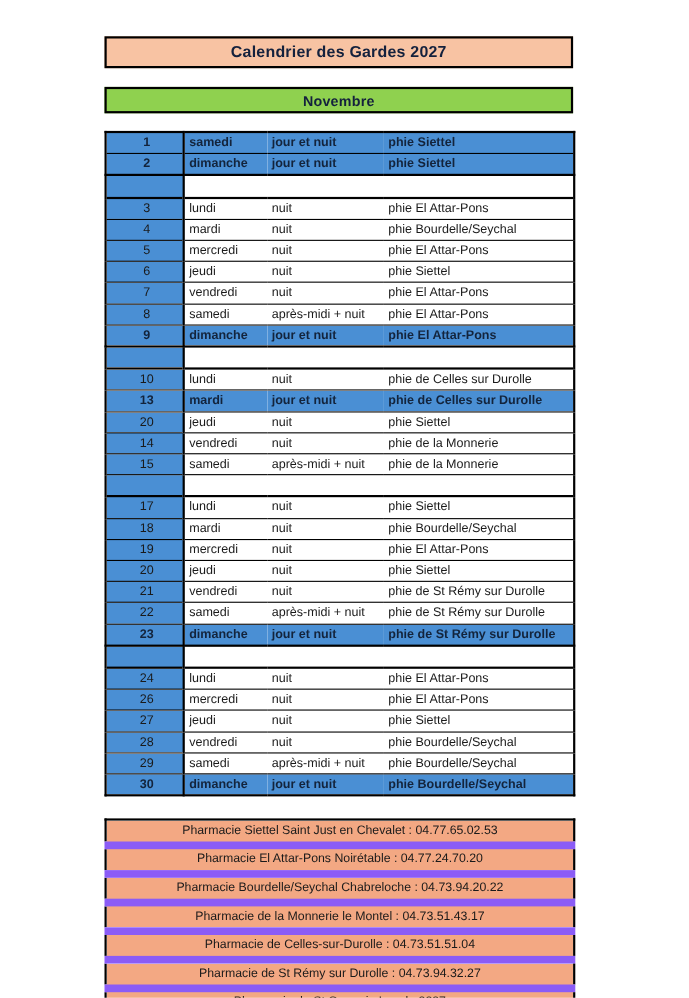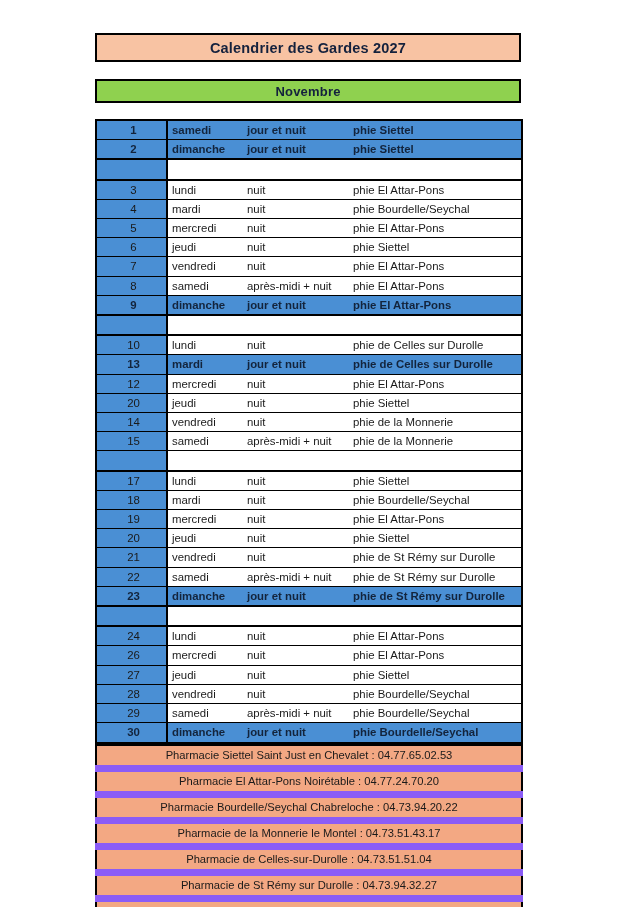--- a/index.html
+++ b/index.html
@@ -230,26 +230,20 @@
           <td class="cell-per">nuit</td>
           <td class="cell-ph">phie de Celles sur Durolle</td>
         </tr>
         <tr class="row-highlight">
           <td class="cell-day">13</td>
           <td class="cell-wd">mardi</td>
           <td class="cell-per">jour et nuit</td>
           <td class="cell-ph">phie de Celles sur Durolle</td>
         </tr>
         <tr class="row-normal">
-          <td class="cell-day">12</td>
-          <td class="cell-wd">mercredi</td>
-          <td class="cell-per">nuit</td>
-          <td class="cell-ph">phie El Attar-Pons</td>
-        </tr>
-        <tr class="row-normal">
           <td class="cell-day">20</td>
           <td class="cell-wd">jeudi</td>
           <td class="cell-per">nuit</td>
           <td class="cell-ph">phie Siettel</td>
         </tr>
         <tr class="row-normal">
           <td class="cell-day">14</td>
           <td class="cell-wd">vendredi</td>
           <td class="cell-per">nuit</td>
           <td class="cell-ph">phie de la Monnerie</td>

